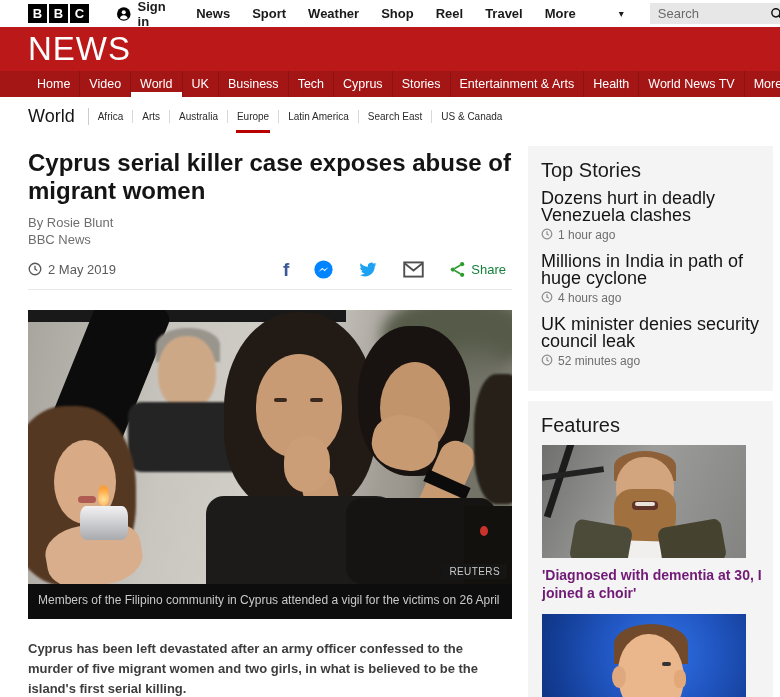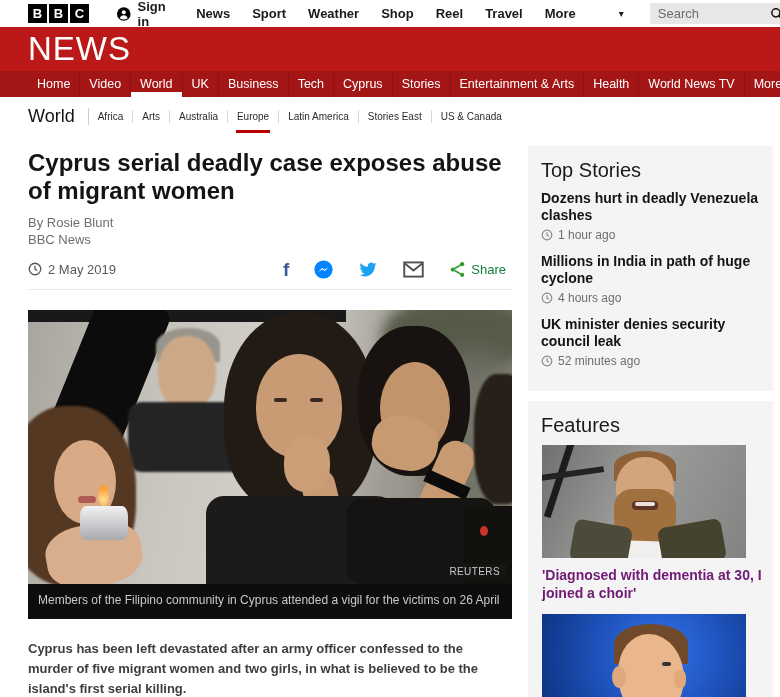--- a/index.html
+++ b/index.html
@@ -62,22 +62,22 @@
             padding:2px 7px; letter-spacing:.4px; }
   .caption { background:#0d0d0d; color:#c9c9c9; font-size:12px; padding:9px 10px 12px; }
 
   .intro { margin-top:20px; width:470px; font-size:13px; font-weight:bold; color:#3d3d3d; line-height:20px; }
 
   
   .box { background:#f4f4f4; padding:12px 13px; }
   .box.topstories { margin-top:11px; }
   .box.features { margin-top:10px; padding-bottom:20px; }
   .box-title { font-size:20px; font-weight:400; color:#1a1a1a; margin:1px 0 8px; }
-  .ts-item h3 { font-size:14px; line-height:17px; font-weight:bold; color:#141414; margin:0 0 4px; cursor:pointer; }
-  .ts-time { display:flex; align-items:center; gap:5px; font-size:12px; color:#6e6e6e; margin-bottom:11px; }
+  .ts-item h3 { font-size:18px; line-height:17px; font-weight:normal; color:#141414; margin:0 0 4px; cursor:pointer; }
+  .ts-time { display:flex; gap:5px; font-size:12px; color:#6e6e6e; margin-bottom:11px; }
   .feat-item { cursor:pointer; }
   .feat-img { position:relative; width:204px; height:113px; overflow:hidden; margin-left:1px; }
   .feat-img.man { background:linear-gradient(115deg,#6f6f6d,#9c9c9a 45%,#838381); }
   .feat-img.zuck { background:radial-gradient(circle at 58% 35%,#3274e8 0%,#2156c2 40%,#133e96 75%,#0e2f78 100%); margin-top:12px; }
   .feat-cap { font-size:14px; line-height:18px; font-weight:bold; color:#701a75; margin:8px -6px 2px 1px; }
 </style>
 </head>
 <body>
 
 <header class="topbar">
@@ -147,29 +147,29 @@
   <span class="sn-item">Africa</span>
   <span class="sn-sep2"></span>
   <span class="sn-item">Arts</span>
   <span class="sn-sep2"></span>
   <span class="sn-item">Australia</span>
   <span class="sn-sep2"></span>
   <span class="sn-item selected">Europe</span>
   <span class="sn-sep2"></span>
   <span class="sn-item">Latin America</span>
   <span class="sn-sep2"></span>
-  <span class="sn-item">Stories East</span>
+  <span class="sn-item">Search East</span>
   <span class="sn-sep2"></span>
   <span class="sn-item">US &amp; Canada</span>
 </nav>
 
 <div class="main">
 
   <div class="leftcol">
-    <h1 class="headline">Cyprus serial deadly case exposes abuse of migrant women</h1>
+    <h1 class="headline">Cyprus serial killer case exposes abuse of migrant women</h1>
     <div class="byline">
       <div>By Rosie Blunt</div>
       <div>BBC News</div>
     </div>
     <div class="metarow">
       <div class="date">
         <svg width="14" height="14" viewBox="0 0 16 16">
             <circle cx="8" cy="8" r="6.6" fill="none" stroke="#5a5a5a" stroke-width="1.5"></circle>
             <path d="M8 4.4V8.2l2.6 1.5" fill="none" stroke="#5a5a5a" stroke-width="1.5"></path>
           </svg>

